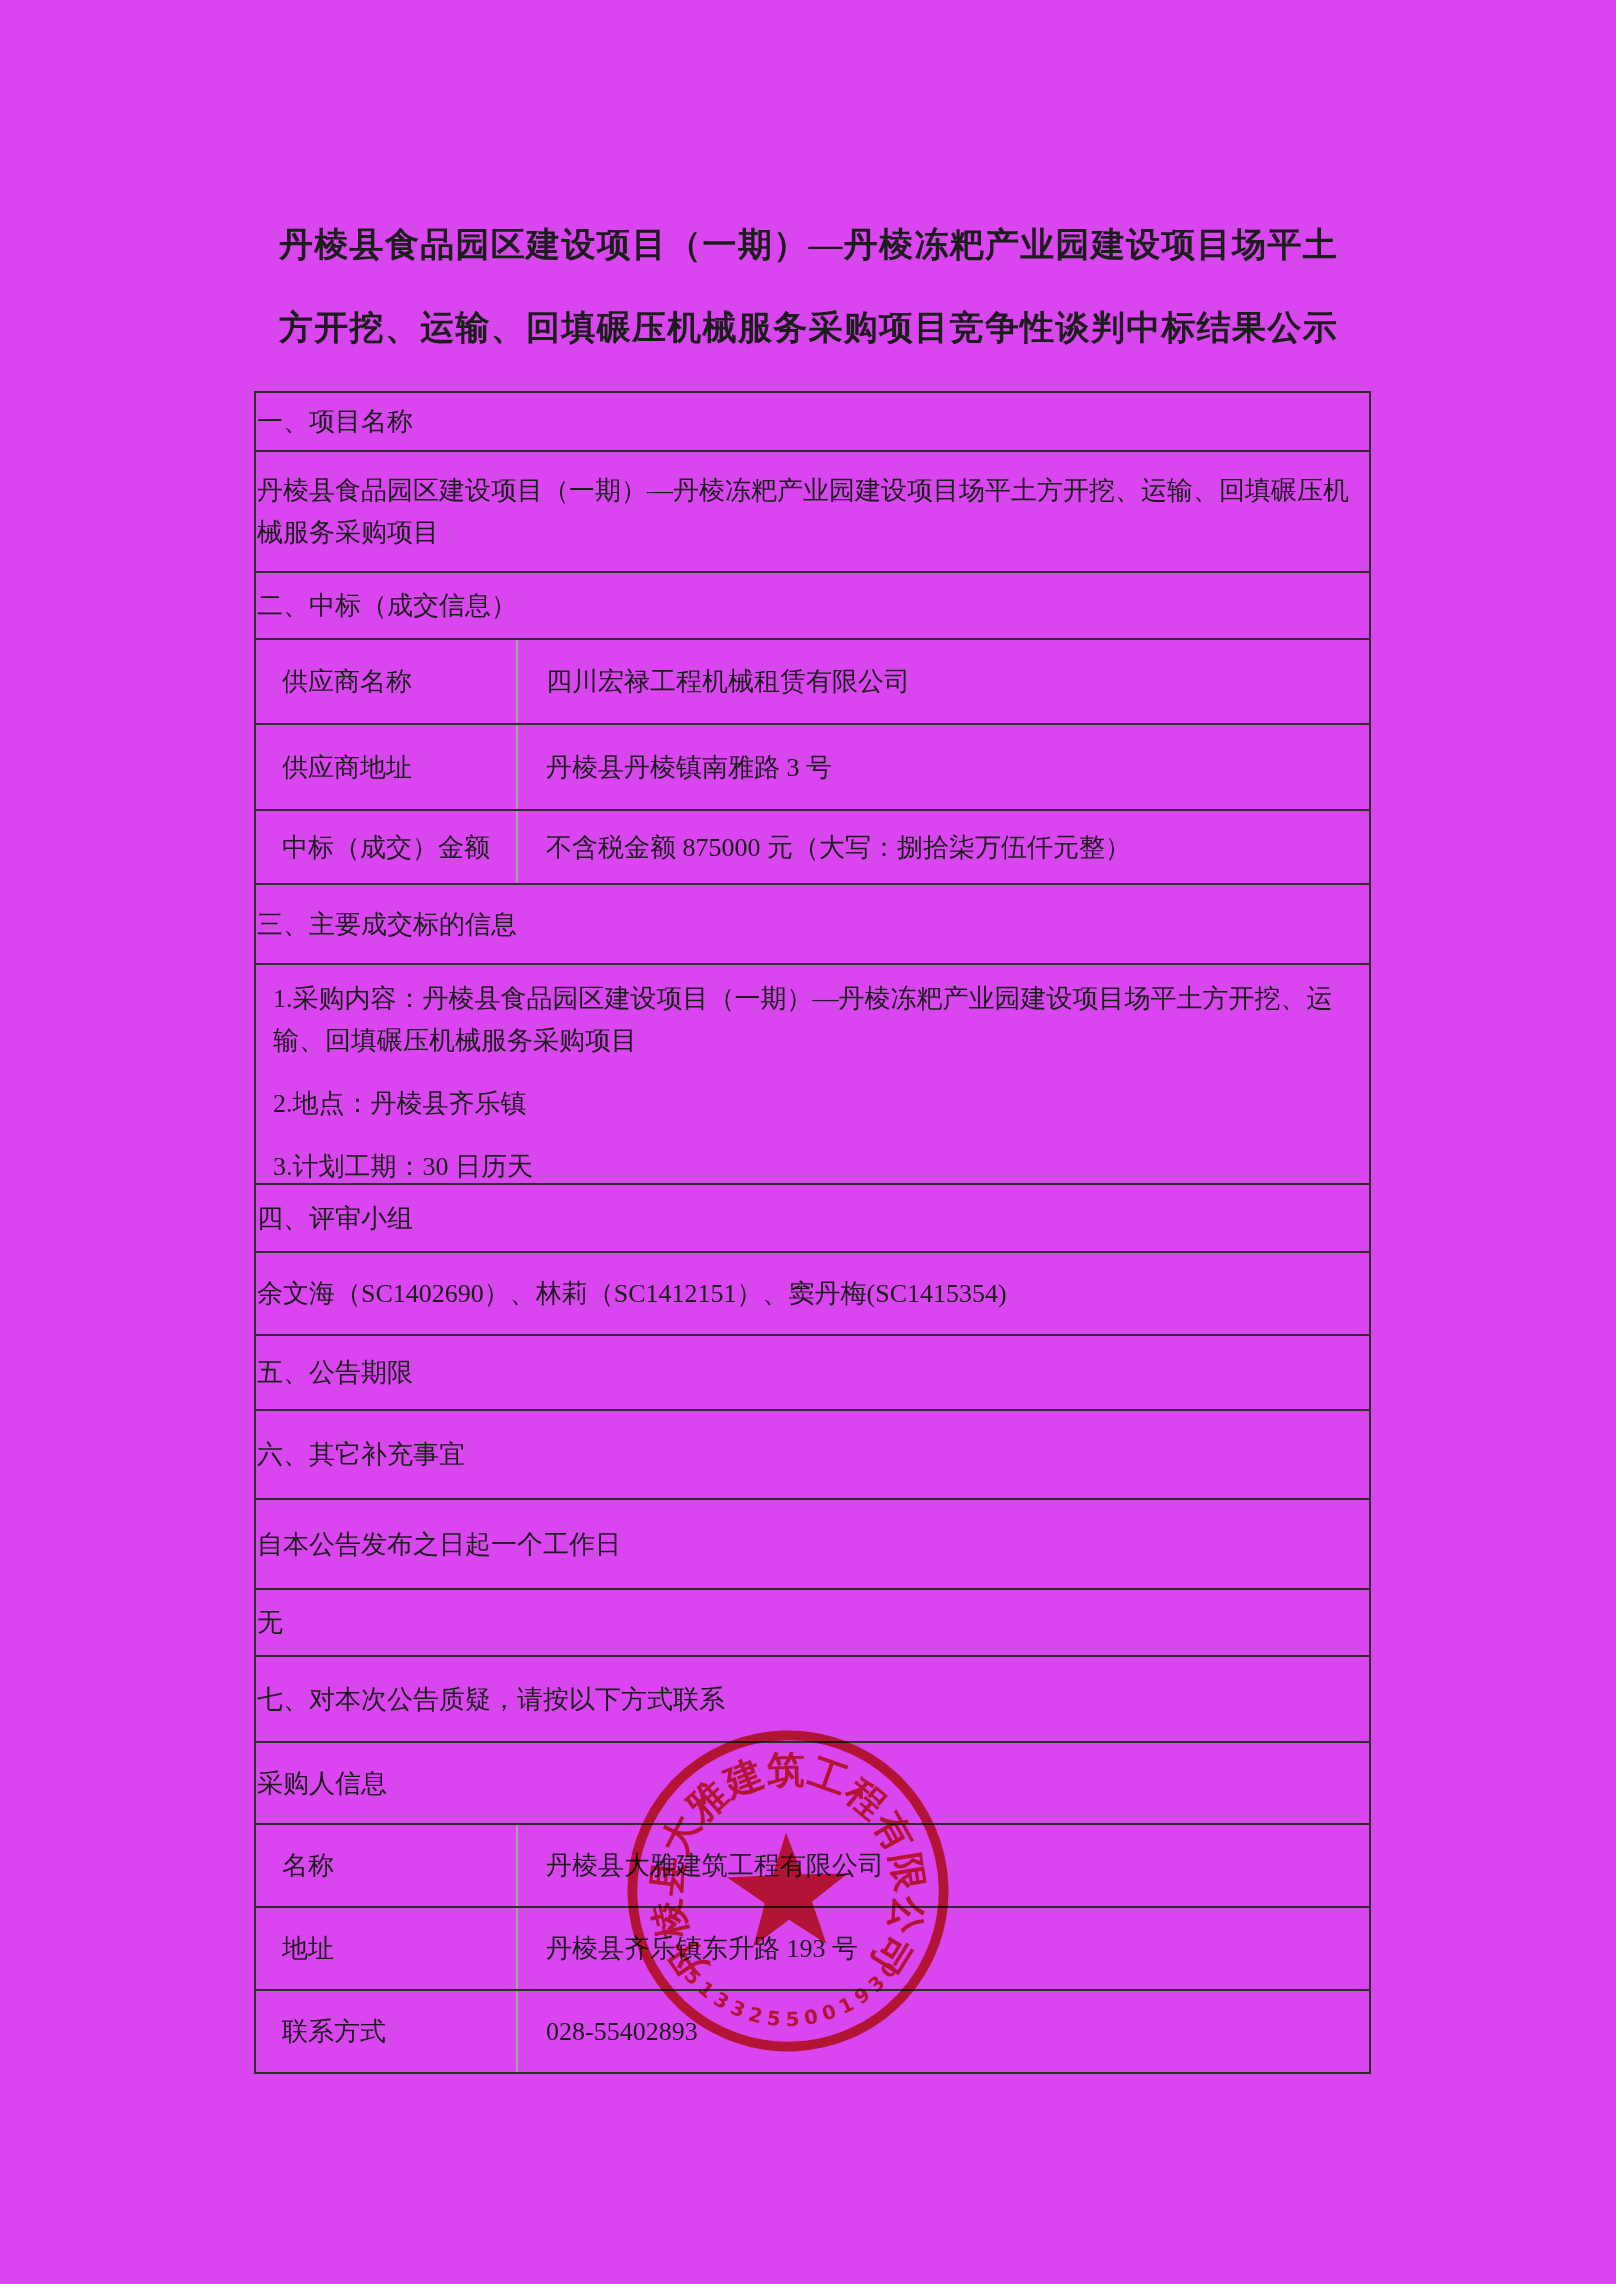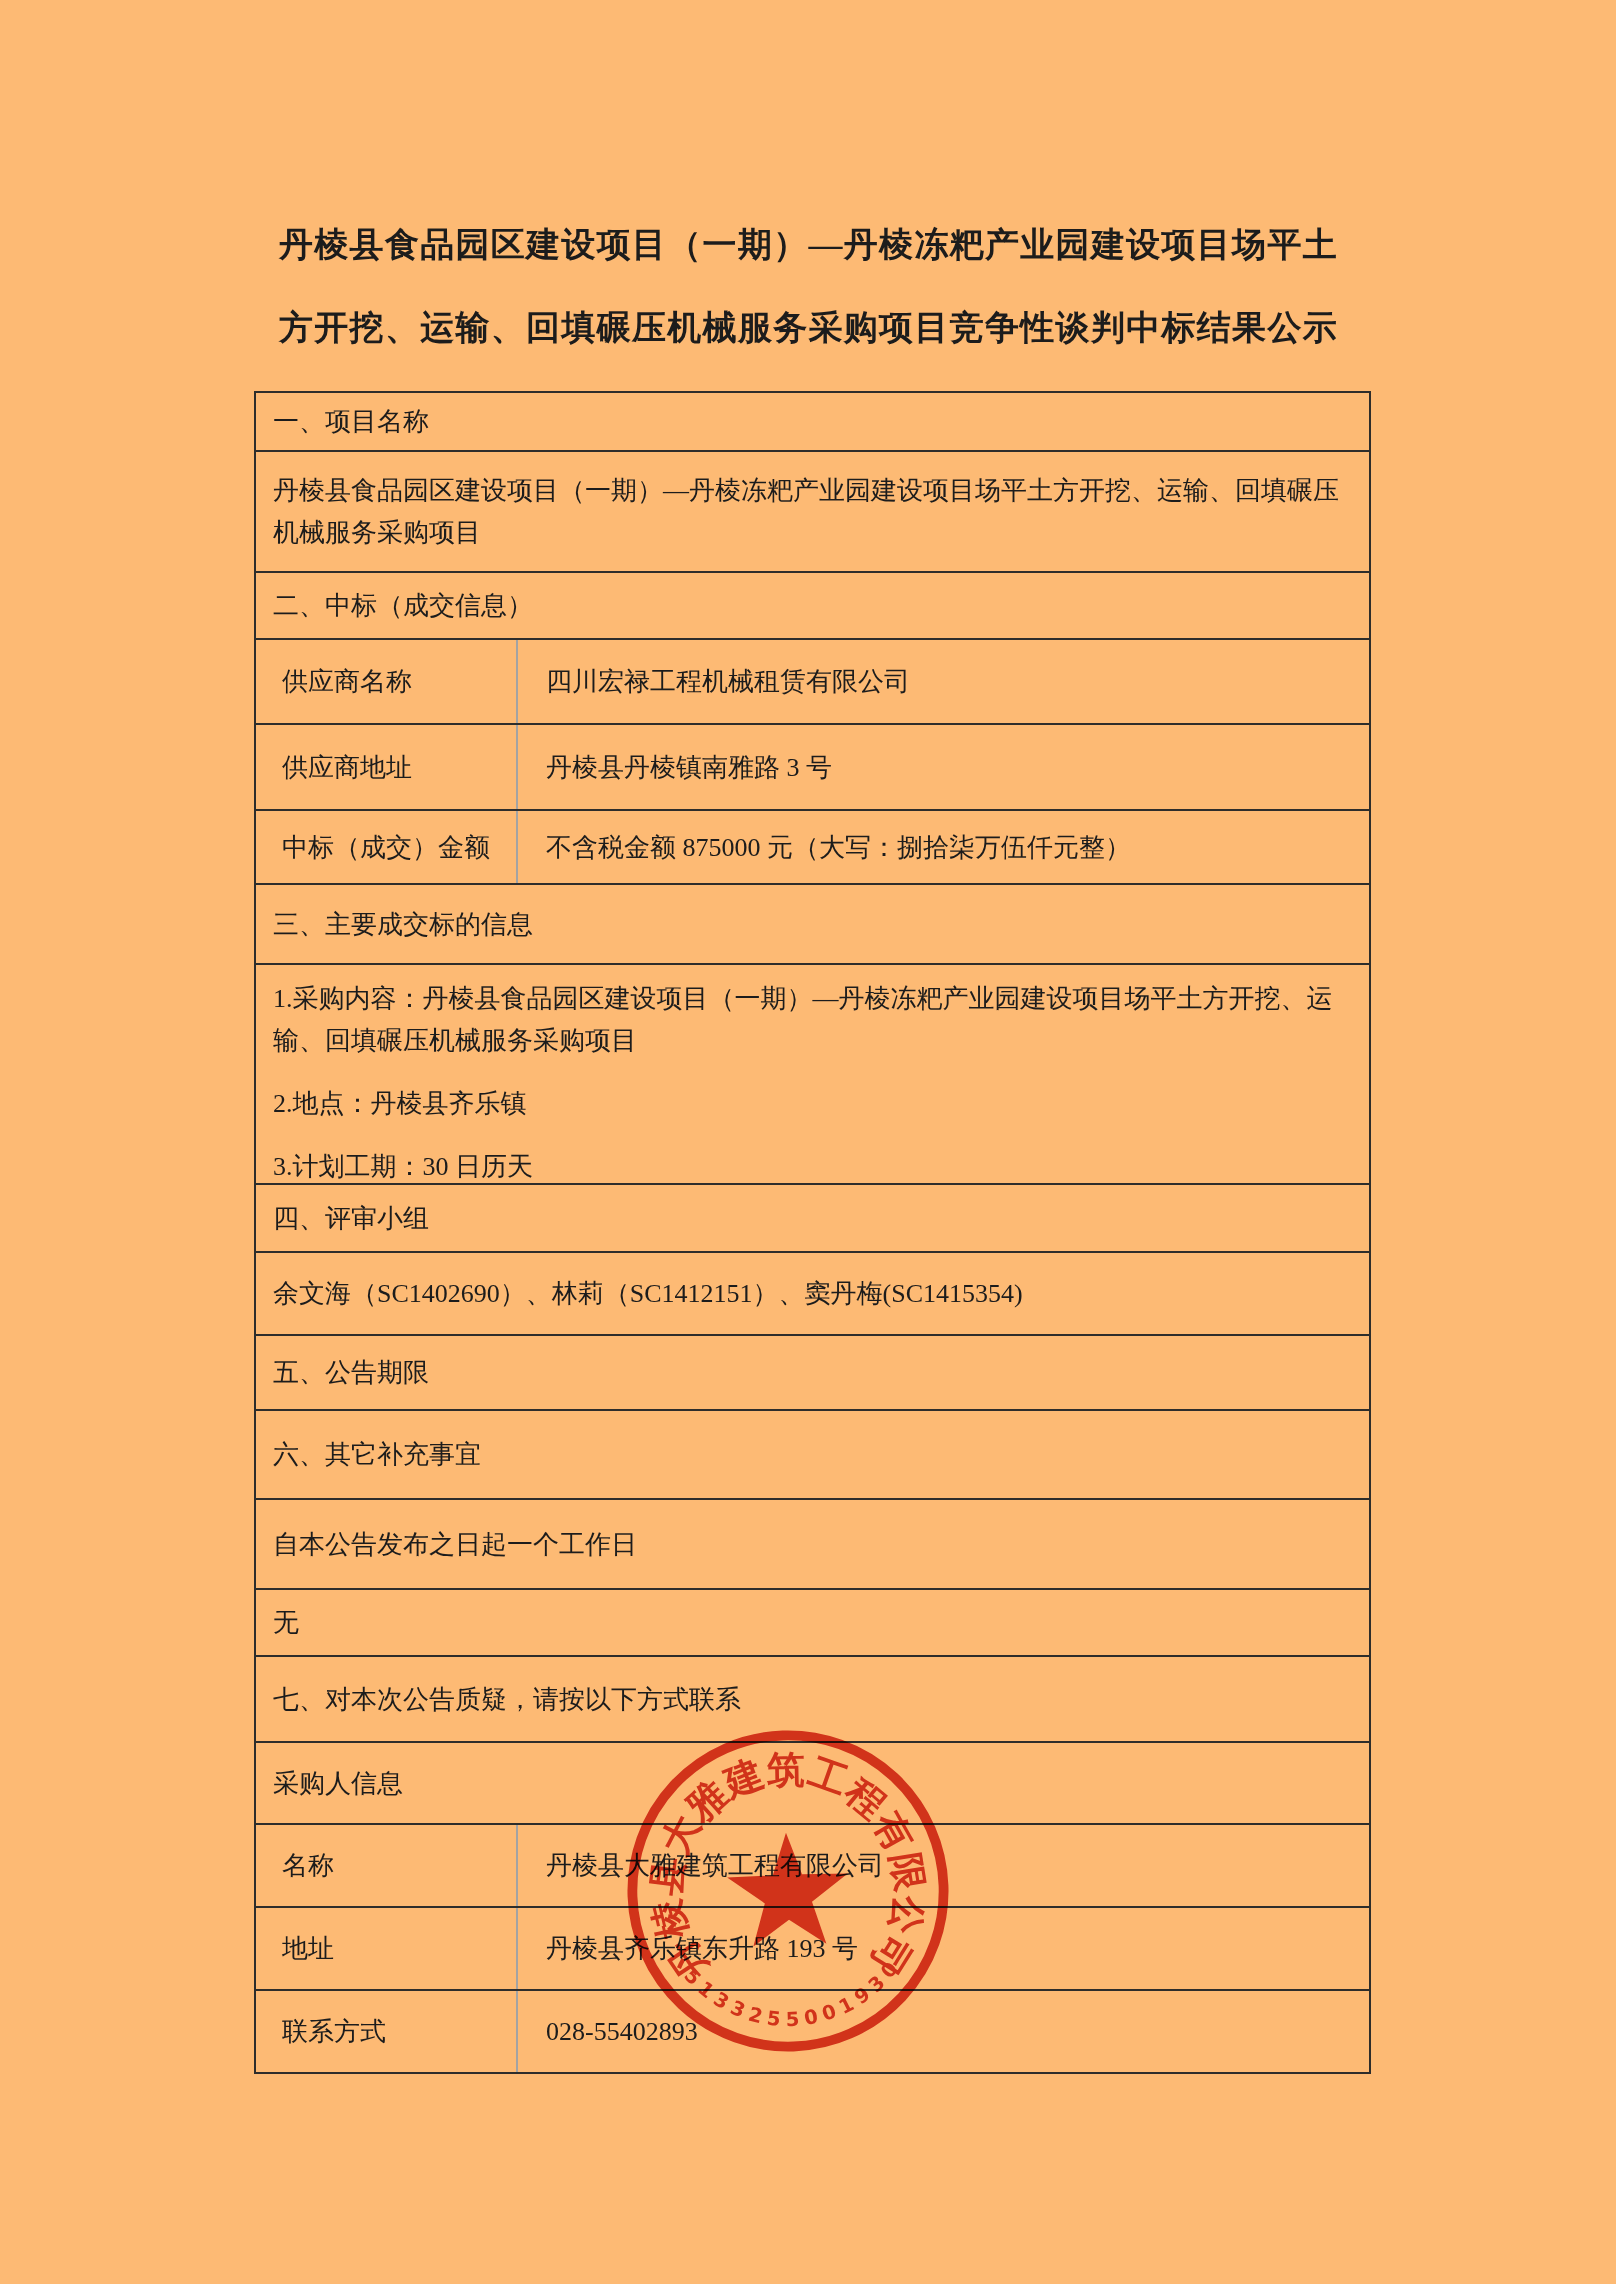--- a/index.html
+++ b/index.html
@@ -1,19 +1,19 @@
 <!DOCTYPE html>
 <html style="font-size:10.4px"><head>
 <meta charset="utf-8">
 <style>
   html,body{margin:0;padding:0;background:#fbf5f8;}
   .page{
     position:relative;
     width:1617px;height:2284px;
-    background:#fdba74;
+    background:#d946ef;
     font-family:"Liberation Serif","DejaVu Serif",serif;
     color:#1c1c1c;
     overflow:hidden;
   }
   .title{
     position:absolute;top:203px;left:0;width:100%;
     text-align:center;font-weight:bold;
     font-size:34px;line-height:83px;letter-spacing:1.3px;
   }
   .doc-table{
@@ -23,21 +23,21 @@
     font-size:26px;
   }
   .row{display:flex;align-items:center;border-bottom:2px solid #2e2d2b;box-sizing:content-box;}
   .row:last-child{border-bottom:none;}
   .label-cell{
     flex:0 0 262px;width:262px;align-self:stretch;
     display:flex;align-items:center;
     padding-left:26px;border-right:2px solid #a3a3a3;box-sizing:border-box;
   }
   .value-cell{flex:1;padding-left:28px;}
-  .section-cell{padding-left:17px;}
+  .section-cell{padding-left:1px;}
   .content-cell{display:block;padding:13px 19.6px 0 17px;box-sizing:border-box;width:100%;}
   .content-cell p{margin:0 0 21px 0;line-height:42px;}
   .r1{height:57px;}  .r2{height:119px;} .r3{height:65px;}  .r4{height:83px;}
   .r5{height:84px;} .r6{height:72px;} .r7{height:78px;} .r8{height:218px;align-items:flex-start;}
   .r9{height:66px;} .r10{height:81px;} .r11{height:73px;} .r12{height:88px;}
   .r13{height:87px;} .r14{height:65px;} .r15{height:84px;} .r16{height:80px;}
   .r17{height:81px;} .r18{height:81px;} .r19{height:81px;}
   .wrap-cell{line-height:42px;padding-right:19.6px;}
   .stamp{
     position:absolute;left:618px;top:1721px;width:340px;height:340px;

